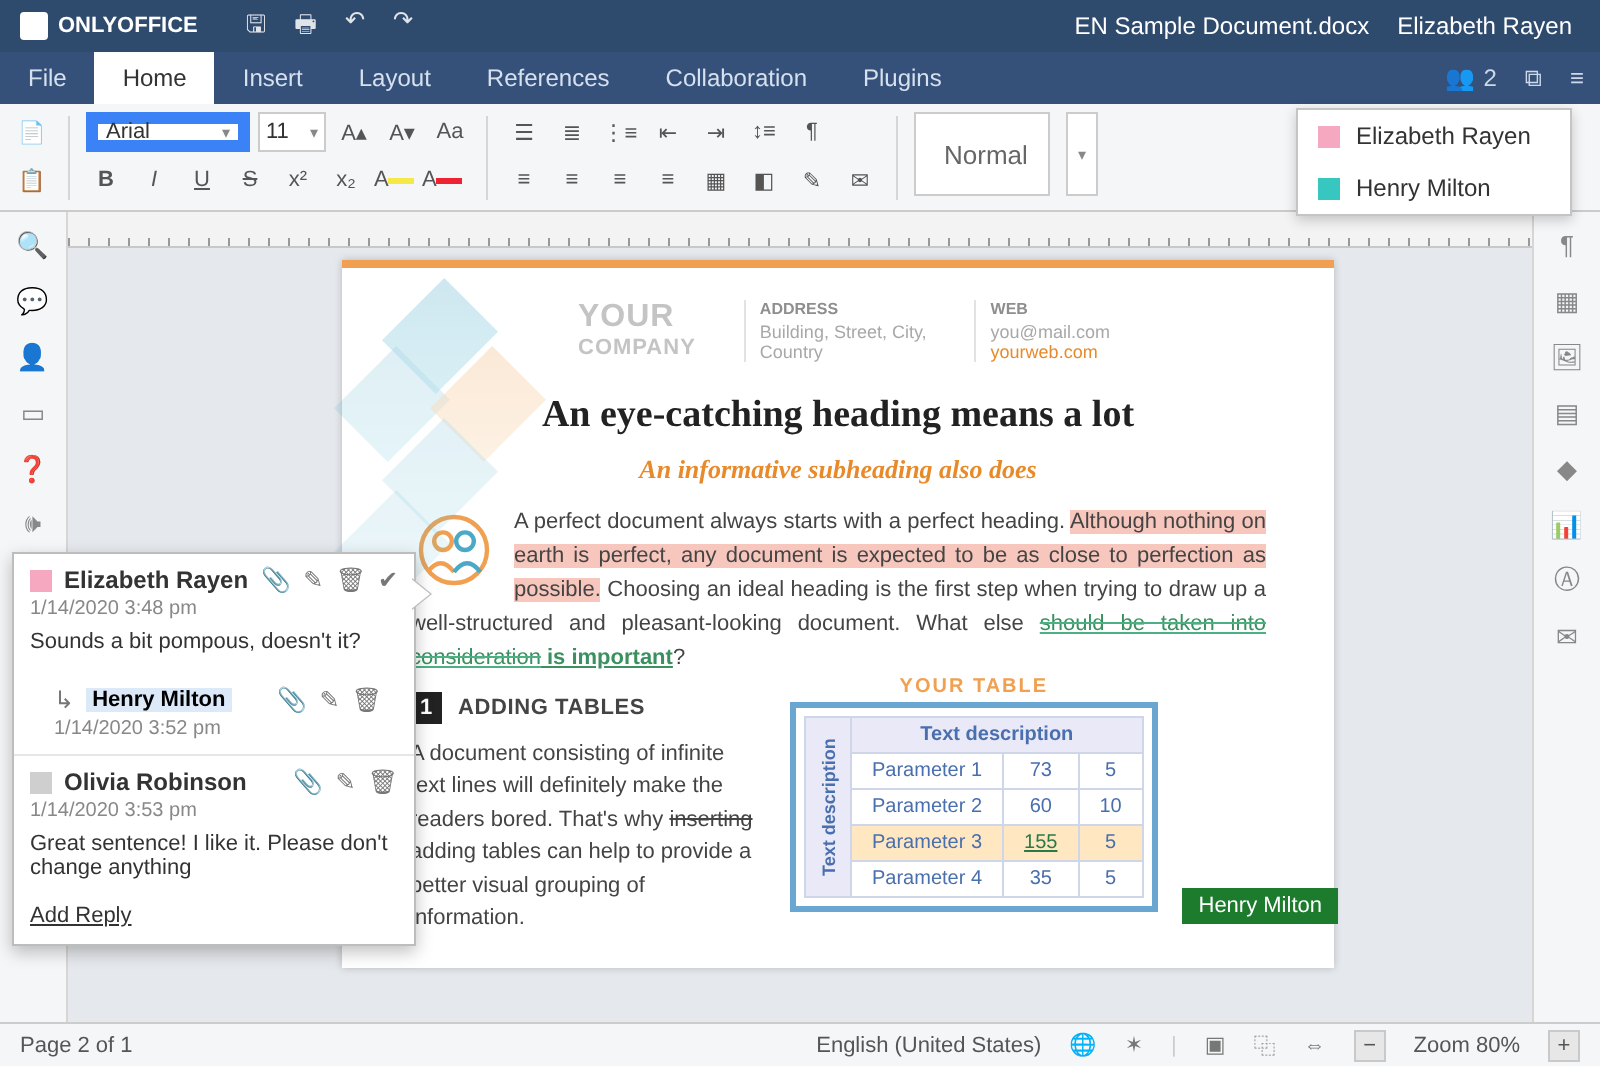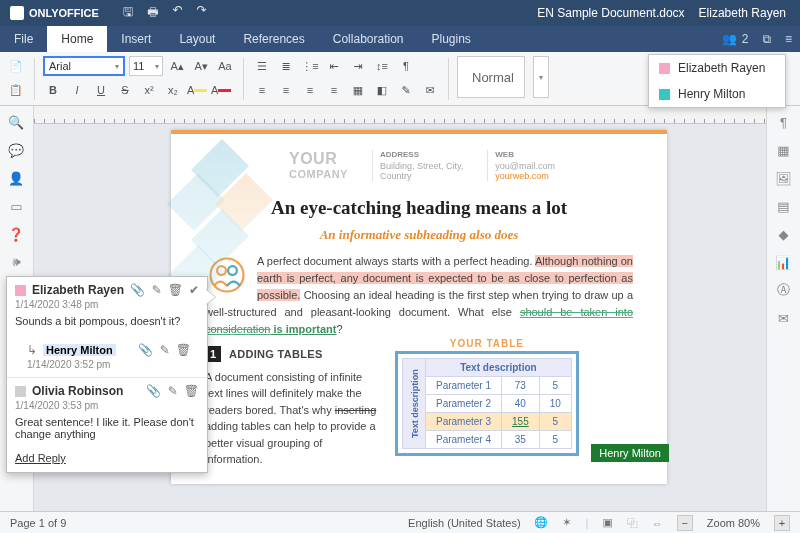--- a/index.html
+++ b/index.html
@@ -21,21 +21,21 @@
   .menurow-right { margin-left: auto; display: flex; align-items: center; padding-right: 8px; gap: 14px; }
   .people { display: flex; align-items: center; gap: 4px; color: #cbd9ea; font-size: 12px; }
 
   
   .toolbar { background: #f5f6f7; height: 54px; display: flex; align-items: flex-start; padding: 4px 6px; gap: 8px; border-bottom: 1px solid #cbcbcb; }
   .tb-col { display: flex; flex-direction: column; gap: 4px; }
   .tb-box { display: flex; gap: 4px; }
   .sep { width: 1px; background: #d6d6d6; height: 42px; margin: 2px 0; }
   .sq { width: 20px; height: 20px; border: 1px solid #ccc; background: #fff; display: flex; align-items: center; justify-content: center; color: #555; font-size: 11px; cursor: pointer; }
   .sq.flat { border: none; background: transparent; }
-  .font-sel { width: 82px; height: 20px; border: 2px solid #3b82f6; background: #fff; padding: 0 4px; display: flex; align-items: center; justify-content: space-between; color: #333; font-size: 11px; }
+  .font-sel { width: 82px; height: 20px; border: 6px solid #3b82f6; background: #fff; padding: 0 4px; display: flex; align-items: center; justify-content: space-between; color: #333; font-size: 11px; }
   .size-sel { width: 34px; height: 20px; border: 1px solid #ccc; background: #fff; padding: 0 3px; display: flex; align-items: center; justify-content: space-between; color: #333; font-size: 11px; }
   .style-box { height: 42px; border: 1px solid #ccc; background: #fff; display: flex; align-items: center; padding: 0 14px; font-size: 13px; }
   .style-normal { width: 68px; color: #666; }
   .style-georgia { width: 76px; color: #137eaa; font-family: Georgia, serif; font-weight: bold; }
   .style-caret { width: 16px; display: flex; align-items: center; justify-content: center; border: 1px solid #ccc; background: #fff; height: 42px; }
   .hl { width: 14px; height: 3px; margin-top: 1px;}
 
   
   .collab-pop { position: absolute; top: 54px; right: 14px; width: 138px; background: #fff; border: 1px solid #c5c5c5; box-shadow: 0 2px 6px rgba(0,0,0,.2); z-index: 20; }
   .collab-item { display: flex; align-items: center; gap: 8px; padding: 6px 10px; font-size: 12px; color: #333; }
@@ -315,21 +315,21 @@
                     <th class="rot" rowspan="5">Text description</th>
                     <th colspan="3">Text description</th>
                   </tr>
               <tr>
                     <td>Parameter 1</td>
                     <td>73</td>
                     <td>5</td>
                   </tr>
               <tr>
                     <td>Parameter 2</td>
-                    <td>40</td>
+                    <td>60</td>
                     <td>10</td>
                   </tr>
               <tr class="hlrow">
                     <td>Parameter 3</td>
                     <td class="ul">155</td>
                     <td>5</td>
                   </tr>
               <tr>
                     <td>Parameter 4</td>
                     <td>35</td>
@@ -393,21 +393,21 @@
       <span>✎</span>
       <span>🗑</span>
     </span>
   </div>
   <div class="c-time">1/14/2020 3:53 pm</div>
   <div class="c-body">Great sentence! I like it. Please don't change anything</div>
   <div class="addreply">Add Reply</div>
 </div>
 
 <div class="status">
-  <span>Page 1 of 9</span>
+  <span>Page 2 of 1</span>
   <span class="spacer"></span>
   <span>English (United States)</span>
   <span class="st-ico">🌐</span>
   <span class="st-ico">✶</span>
   <span style="color:#ccc">|</span>
   <span class="st-ico">▣</span>
   <span class="st-ico">⿻</span>
   <span class="st-ico">⇔</span>
   <span class="zoom-btn">−</span>
   <span>Zoom 80%</span>

